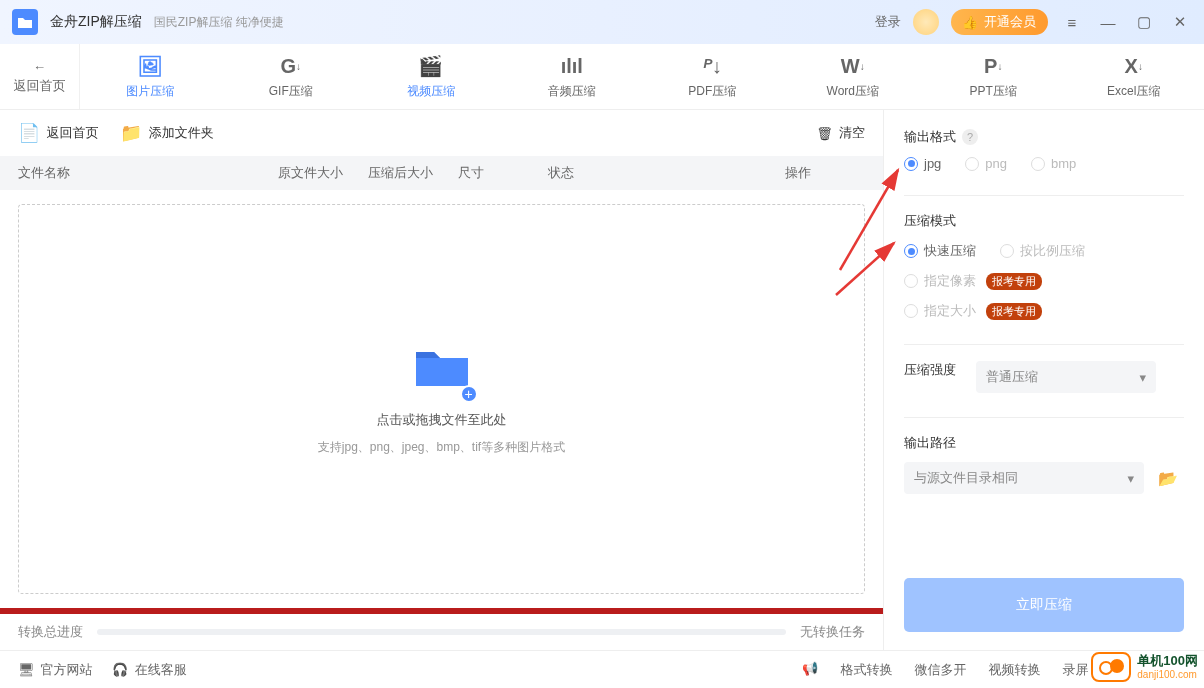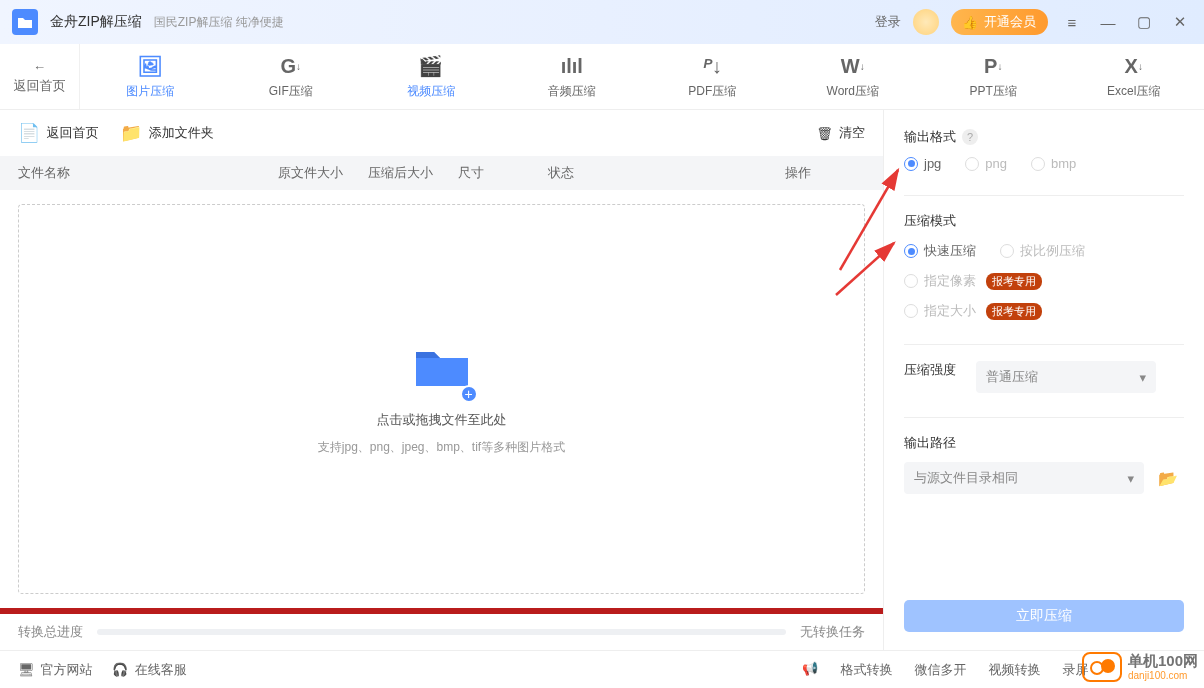--- a/index.html
+++ b/index.html
@@ -44,32 +44,32 @@
 .radio.sel .rdio{border-color:#4d8bff}
 .radio.sel .rdio::after{content:"";width:7px;height:7px;border-radius:50%;background:#4d8bff}
 .radio.disabled{color:#bbb}
 .radio.disabled .rdio{border-color:#ddd}
 .tag{display:inline-block;padding:1px 6px;border-radius:8px;background:#c2410c;color:#fff;font-size:11px;margin-left:4px}
 .section{border-top:1px solid #eee;padding-top:16px}
 .select-box{width:180px;height:32px;background:#f4f5f7;border-radius:4px;display:flex;align-items:center;padding:0 10px;color:#888;font-size:12px;justify-content:space-between;cursor:pointer}
 .path-row{display:flex;gap:8px;margin-top:10px}
 .path-box{flex:1;height:32px;background:#f4f5f7;border-radius:4px;display:flex;align-items:center;padding:0 10px;color:#888;font-size:12px;justify-content:space-between}
 .folder-pick{width:32px;height:32px;display:flex;align-items:center;justify-content:center;color:#888;cursor:pointer;font-size:16px}
-.compress-btn{margin-top:auto;height:32px;border-radius:5px;background:#9fc3ff;color:#fff;display:flex;align-items:center;justify-content:center;font-size:14px;cursor:pointer}
+.compress-btn{margin-top:auto;height:54px;border-radius:5px;background:#9fc3ff;color:#fff;display:flex;align-items:center;justify-content:center;font-size:14px;cursor:pointer}
 .footer{height:38px;border-top:1px solid #eee;display:flex;align-items:center;padding:0 18px;gap:20px;color:#666;font-size:12px}
 .footer .fitem{display:flex;align-items:center;gap:6px;cursor:pointer}
 .footer-spacer{flex:3}
 .footer-right{flex:2;display:flex;gap:22px;justify-content:flex-start}
 .horn{color:#ff9a2e}
 .watermark{position:absolute;right:6px;bottom:6px;display:flex;align-items:center;gap:6px;pointer-events:none}
 .wm-logo{width:40px;height:30px;border:2px solid #ff7a00;border-radius:8px;position:relative}
 .wm-logo::before{content:"";position:absolute;left:6px;top:7px;width:10px;height:10px;border:2px solid #ff7a00;border-radius:50%}
 .wm-logo::after{content:"";position:absolute;right:5px;top:5px;width:14px;height:14px;background:#ff7a00;border-radius:50%}
 .wm-text{display:flex;flex-direction:column;line-height:1.1}
-.wm-cn{color:#737373;font-weight:bold;font-size:15px}
+.wm-cn{color:#14532d;font-weight:bold;font-size:13px}
 .wm-en{color:#ff9a2e;font-size:10px}
 .arrow{position:absolute;pointer-events:none}
 .arrow svg{overflow:visible}
 .strength-row{display:flex;align-items:flex-start;gap:20px}
 </style>
 </head>
 <body>
 
 <div class="titlebar">
   <div class="logo">

